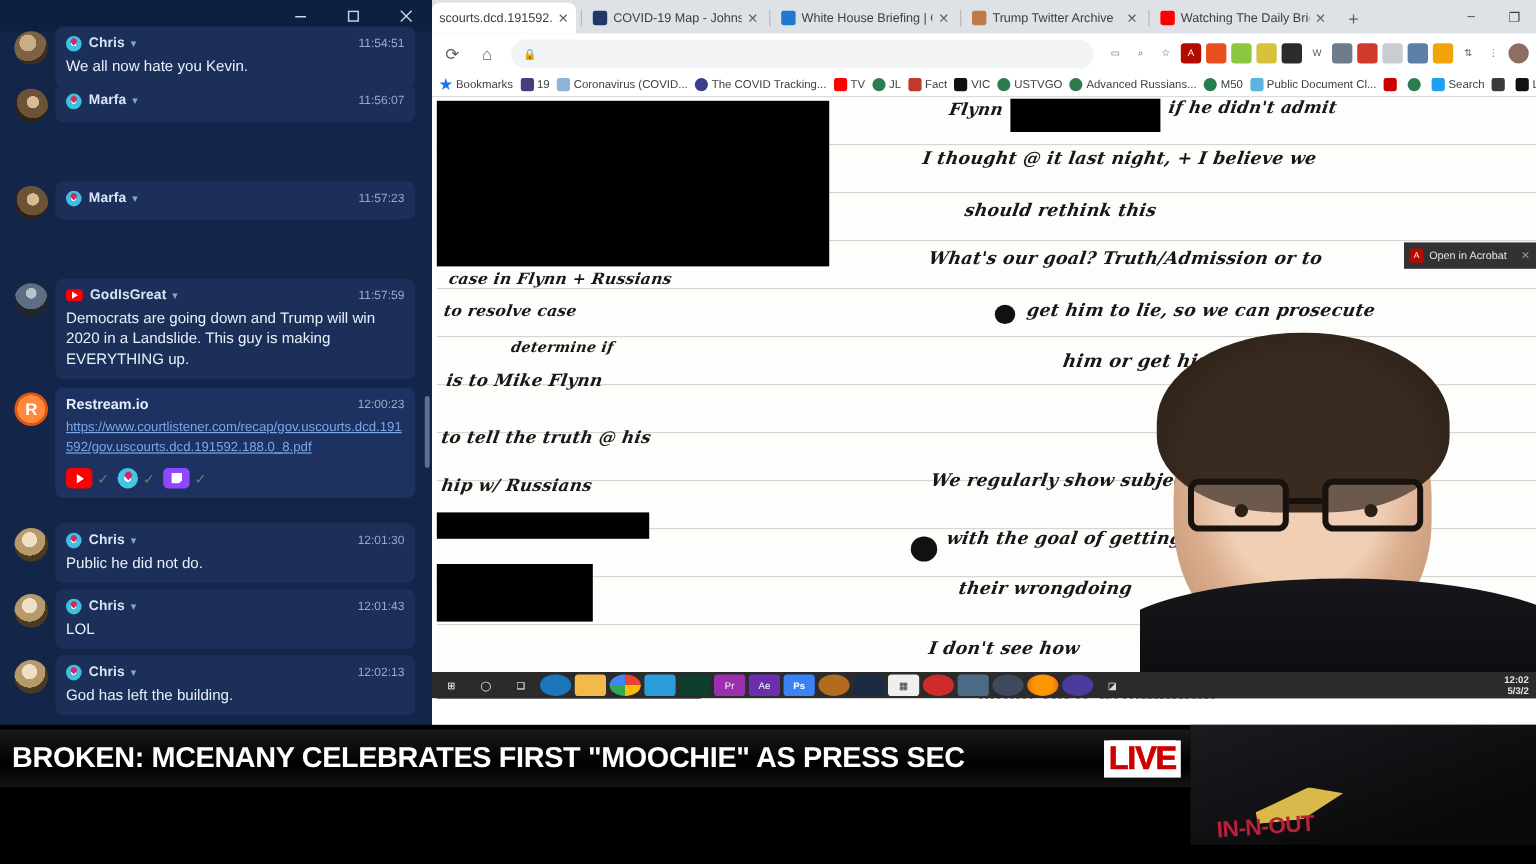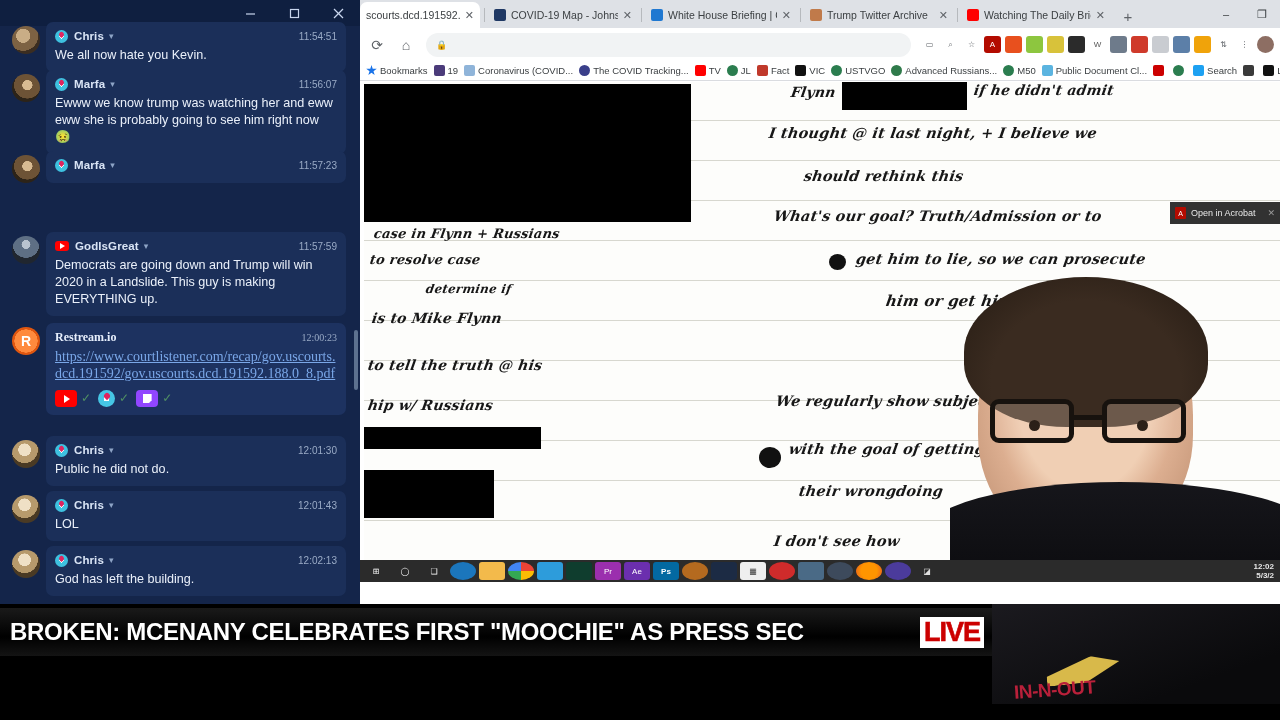--- a/index.html
+++ b/index.html
@@ -43,21 +43,21 @@
   .avatar.restream {
     background:radial-gradient(circle at 50% 50%, #ff8a3d 0 58%, #e0560f 59% 100%);
     display:flex; align-items:center; justify-content:center;
     color:#fff; font-weight:bold; font-size:14px;
   }
 
   .bubble {
     margin-left:6px; width:300px; background:#1b2f59; border-radius:7px;
     padding:6px 9px 8px 9px;
   }
-  .bubble.alt { background:#1d3260;font-family:Liberation Serif, serif; }
+  .bubble.alt { background:#1d3260; }
   .bhead { display:flex; align-items:center; height:16px; }
   .platform-badge {
     width:13px; height:13px; border-radius:50%; margin-right:6px; flex:0 0 13px;
     position:relative;
   }
   .platform-badge.periscope {
     background:radial-gradient(circle at 50% 50%, #ffffff 0 22%, #3ec1e0 23% 100%);
   }
   .platform-badge.periscope::after {
     content:""; position:absolute; left:4px; top:2.5px; width:5px; height:5px;
@@ -68,21 +68,21 @@
   }
   .platform-badge.youtube::after {
     content:""; position:absolute; left:5px; top:2px;
     border-left:5px solid #fff; border-top:3px solid transparent; border-bottom:3px solid transparent;
   }
   .uname { color:#d9e4f5; font-size:11.5px; font-weight:bold; letter-spacing:.1px; }
   .caret { color:#8ea4c6; font-size:9px; margin-left:5px; }
   .time { margin-left:auto; color:#9aabc6; font-size:10px; }
   .btext { color:#eaf0fa; font-size:12.6px; line-height:17px; margin-top:3px; font-weight:500;
            word-wrap:break-word; }
-  .blink { color:#7aa7e8; font-size:14px; line-height:17px; margin-top:3px;
+  .blink { color:#7aa7e8; font-size:11px; line-height:17px; margin-top:3px;
            text-decoration:underline; word-break:break-all; display:block; }
 
   .restream-name { color:#e6eefc; font-size:12px; font-weight:bold; }
   .plat-row { display:flex; align-items:center; margin-top:8px; gap:3px; }
   .plat-chip { width:22px; height:17px; border-radius:4px; display:flex; align-items:center;
                justify-content:center; position:relative; }
   .plat-chip.yt { background:#f00; }
   .plat-chip.yt::after { content:""; border-left:6px solid #fff;
       border-top:4px solid transparent; border-bottom:4px solid transparent; margin-left:2px; }
   .plat-chip.ps { background:radial-gradient(circle at 50% 50%, #fff 0 24%, #45c6e5 25% 100%);
@@ -244,21 +244,20 @@
 
       <div class="msg-row" style="top:52px;">
         <div class="avatar av2"></div>
         <div class="bubble">
           <div class="bhead">
             <span class="platform-badge periscope"></span>
             <span class="uname">Marfa</span>
             <span class="caret">▾</span>
             <span class="time">11:56:07</span>
           </div>
-          <div class="btext">Ewww we know trump was watching her and eww eww she is probably going to see him right now 🤢</div>
         </div>
       </div>
 
       <div class="msg-row" style="top:133px;">
         <div class="avatar av2"></div>
         <div class="bubble">
           <div class="bhead">
             <span class="platform-badge periscope"></span>
             <span class="uname">Marfa</span>
             <span class="caret">▾</span>
@@ -552,21 +551,21 @@
         <span class="tb" style="background:transparent;">⊞</span>
         <span class="tb" style="background:transparent;">◯</span>
         <span class="tb" style="background:transparent;">❏</span>
         <span class="tb" style="background:#1b76bc;border-radius:50%;"></span>
         <span class="tb" style="background:#f3ba4b;"></span>
         <span class="tb" style="background:conic-gradient(#ea4335 0 25%,#fbbc05 25% 50%,#34a853 50% 75%,#4285f4 75% 100%);border-radius:50%;"></span>
         <span class="tb" style="background:#2d9cdb;"></span>
         <span class="tb" style="background:#0f3d2e;"></span>
         <span class="tb" style="background:#9b2fae;">Pr</span>
         <span class="tb" style="background:#6b2fae;">Ae</span>
-        <span class="tb" style="background:#0369a1;font-weight:bold;">Ps</span>
+        <span class="tb" style="background:#3b82f6;font-weight:bold;">Ps</span>
         <span class="tb" style="background:#b46a1f;border-radius:50%;"></span>
         <span class="tb" style="background:#1c2b44;"></span>
         <span class="tb" style="background:#efefef;color:#333;">▦</span>
         <span class="tb" style="background:#cf2b2b;border-radius:50%;"></span>
         <span class="tb" style="background:#4a6a86;"></span>
         <span class="tb" style="background:#3d4a5c;border-radius:50%;"></span>
         <span class="tb" style="background:radial-gradient(circle,#ff9500 0 50%,#e25822 100%);border-radius:50%;"></span>
         <span class="tb" style="background:#4b3b9c;border-radius:50%;"></span>
         <span class="tb" style="background:transparent;color:#ddd;">◪</span>
         <span id="tb-clock">

